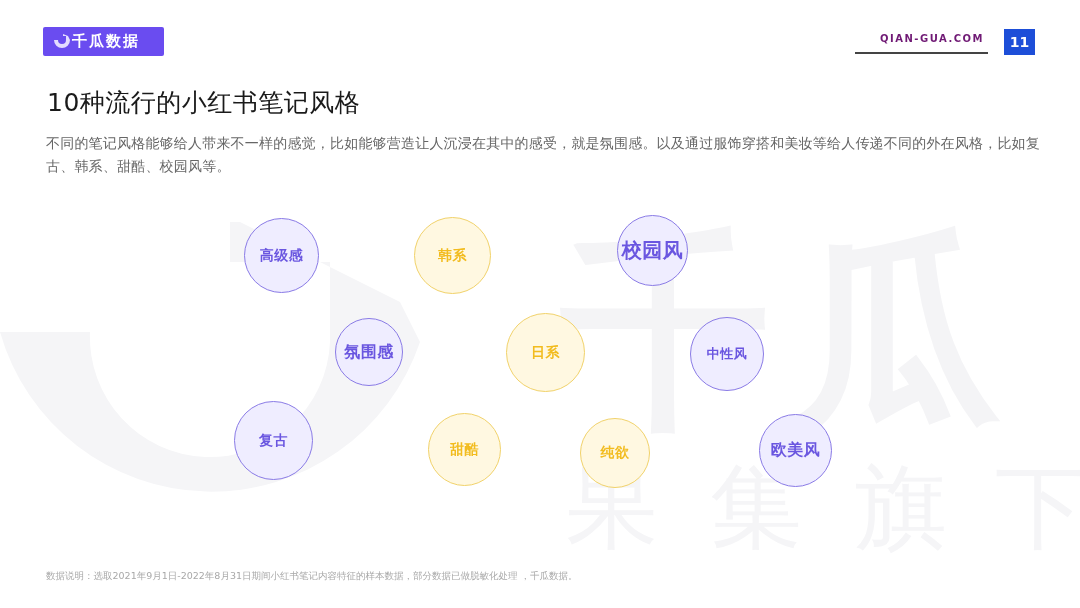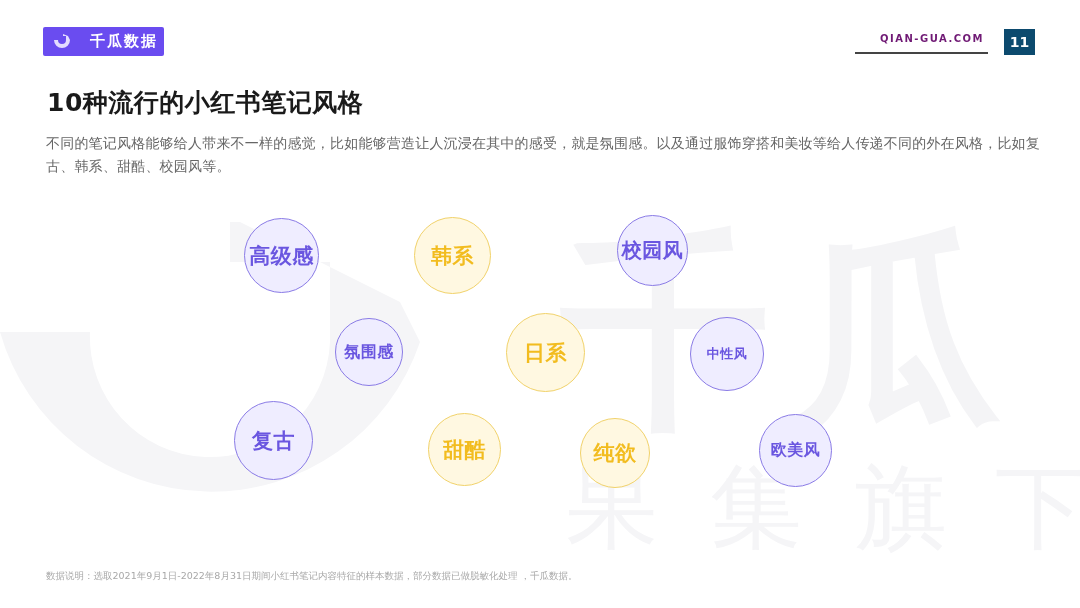--- a/index.html
+++ b/index.html
@@ -15,54 +15,54 @@
     position: absolute; color: #f4f4f6; font-weight: bold;
     font-family: "DejaVu Sans", sans-serif; line-height: 1;
   }
   .wm-big { font-size: 210px; }
   .wm-small { font-size: 92px; font-weight: normal; color: #f5f5f7; }
 
   
   .logo-badge {
     position: absolute; left: 43px; top: 27px; width: 121px; height: 29px;
     background: #6a4cf0; border-radius: 2px;
-    display: flex; align-items: center; padding-left: 9px; gap: 18px;
+    display: flex; align-items: center; padding-left: 9px; gap: 0;
   }
   .logo-badge .logo-mark { width: 20px; height: 18px; display: block; }
   .logo-badge .logo-text {
     color: #ffffff; font-size: 15px; font-weight: bold; letter-spacing: 2px;
   }
   .site-link {
     position: absolute; left: 856px; top: 33px; font-size: 10px; font-weight: bold;
     letter-spacing: 1.5px; color: #701a75; font-family: "DejaVu Sans", sans-serif; margin-left: 24px;
   }
   .site-underline {
     position: absolute; left: 855px; top: 52px; width: 133px; height: 2px; background: #444;
   }
   .page-num {
     position: absolute; left: 1004px; top: 29px; width: 31px; height: 26px;
-    background: #0c4a6e; color: #fff; font-size: 14px; font-weight: bold;
+    background: #1d4ed8; color: #fff; font-size: 14px; font-weight: bold;
     display: flex; align-items: center; justify-content: center;
   }
 
   
   .page-title {
-    position: absolute; left: 47px; top: 86px; font-size: 25px; font-weight: bold; color: #1a1a1a;
+    position: absolute; left: 47px; top: 86px; font-size: 25px; font-weight: normal; color: #1a1a1a;
     letter-spacing: 0.5px;
   }
   .page-desc {
     position: absolute; left: 46px; top: 132px; width: 1000px; font-size: 14px; line-height: 23px;
     color: #666; letter-spacing: 0.2px;
   }
 
   
   .bubble {
     position: absolute; border-radius: 50%;
     display: flex; align-items: center; justify-content: center;
-    font-weight: bold; font-size: 21px; letter-spacing: 0.5px;
+    font-weight: bold; font-size: 14px; letter-spacing: 0.5px;
   }
   .bubble.purple { background: rgba(238, 236, 255, 0.92); border: 1.5px solid #8a7be6; color: #6a56e0; }
   .bubble.yellow { background: rgba(255, 247, 222, 0.92); border: 1.5px solid #f1d26a; color: #f2bc1f; }
 
   
   .footnote {
     position: absolute; left: 46px; top: 570px; font-size: 9.5px; color: #a8a8a8;
   }
 </style>
 </head>

